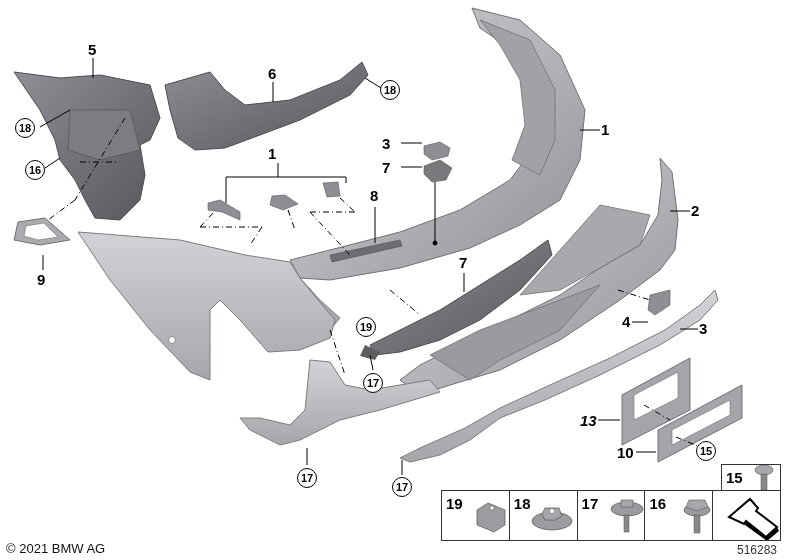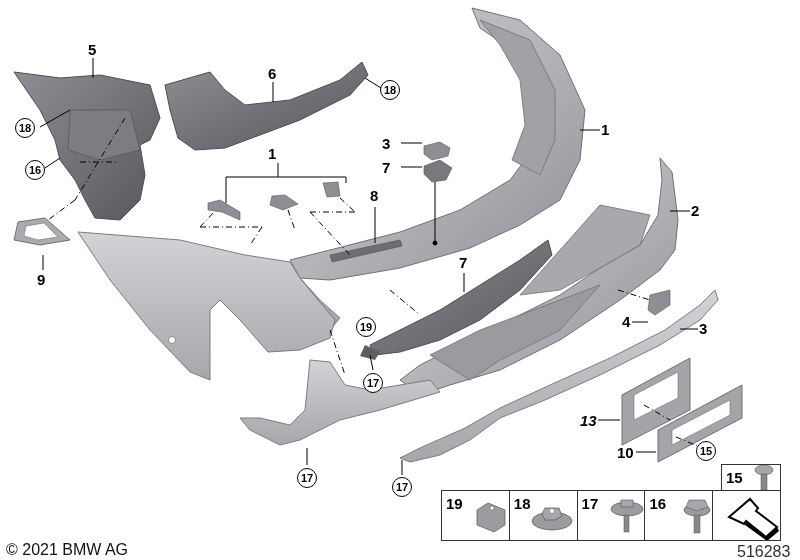--- a/index.html
+++ b/index.html
@@ -14,23 +14,23 @@
             background: #fff; color: #000; }
     .legend { position: absolute; left: 441px; top: 490px; width: 340px; height: 51px;
               border: 1px solid #333; box-sizing: border-box; display: flex; }
     .legend-cell { position: relative; flex: 1; border-right: 1px solid #333; }
     .legend-cell:last-child { border-right: none; }
     .legend-cell .lnum { position: absolute; left: 4px; top: 4px; font-weight: bold; font-size: 15px;
                          font-family: "Liberation Sans", sans-serif; }
     .legend-top { position: absolute; left: 721px; top: 464px; width: 60px; height: 27px;
                   border: 1px solid #333; border-bottom: none; box-sizing: border-box; }
     .legend-top .lnum { position: absolute; left: 4px; top: 4px; font-weight: bold; font-size: 15px; }
-    .copyright { position: absolute; left: 6px; top: 541px; font-size: 16px; color: #111;
+    .copyright { position: absolute; left: 6px; top: 541px; font-size: 13px; color: #111;
                  font-family: "Liberation Sans", sans-serif; }
-    .docnum { position: absolute; left: 737px; top: 543px; font-size: 16px; color: #333;
+    .docnum { position: absolute; left: 737px; top: 543px; font-size: 12px; color: #333;
               font-family: "Liberation Sans", sans-serif; }
   </style>
 </head>
 <body>
 
 <svg id="diagram" viewBox="0 0 800 560" xmlns="http://www.w3.org/2000/svg">
   <defs>
     <linearGradient id="gBumper" x1="0" y1="0" x2="1" y2="1">
       <stop offset="0" stop-color="#c9cacd"></stop>
       <stop offset="0.5" stop-color="#b3b5b9"></stop>

